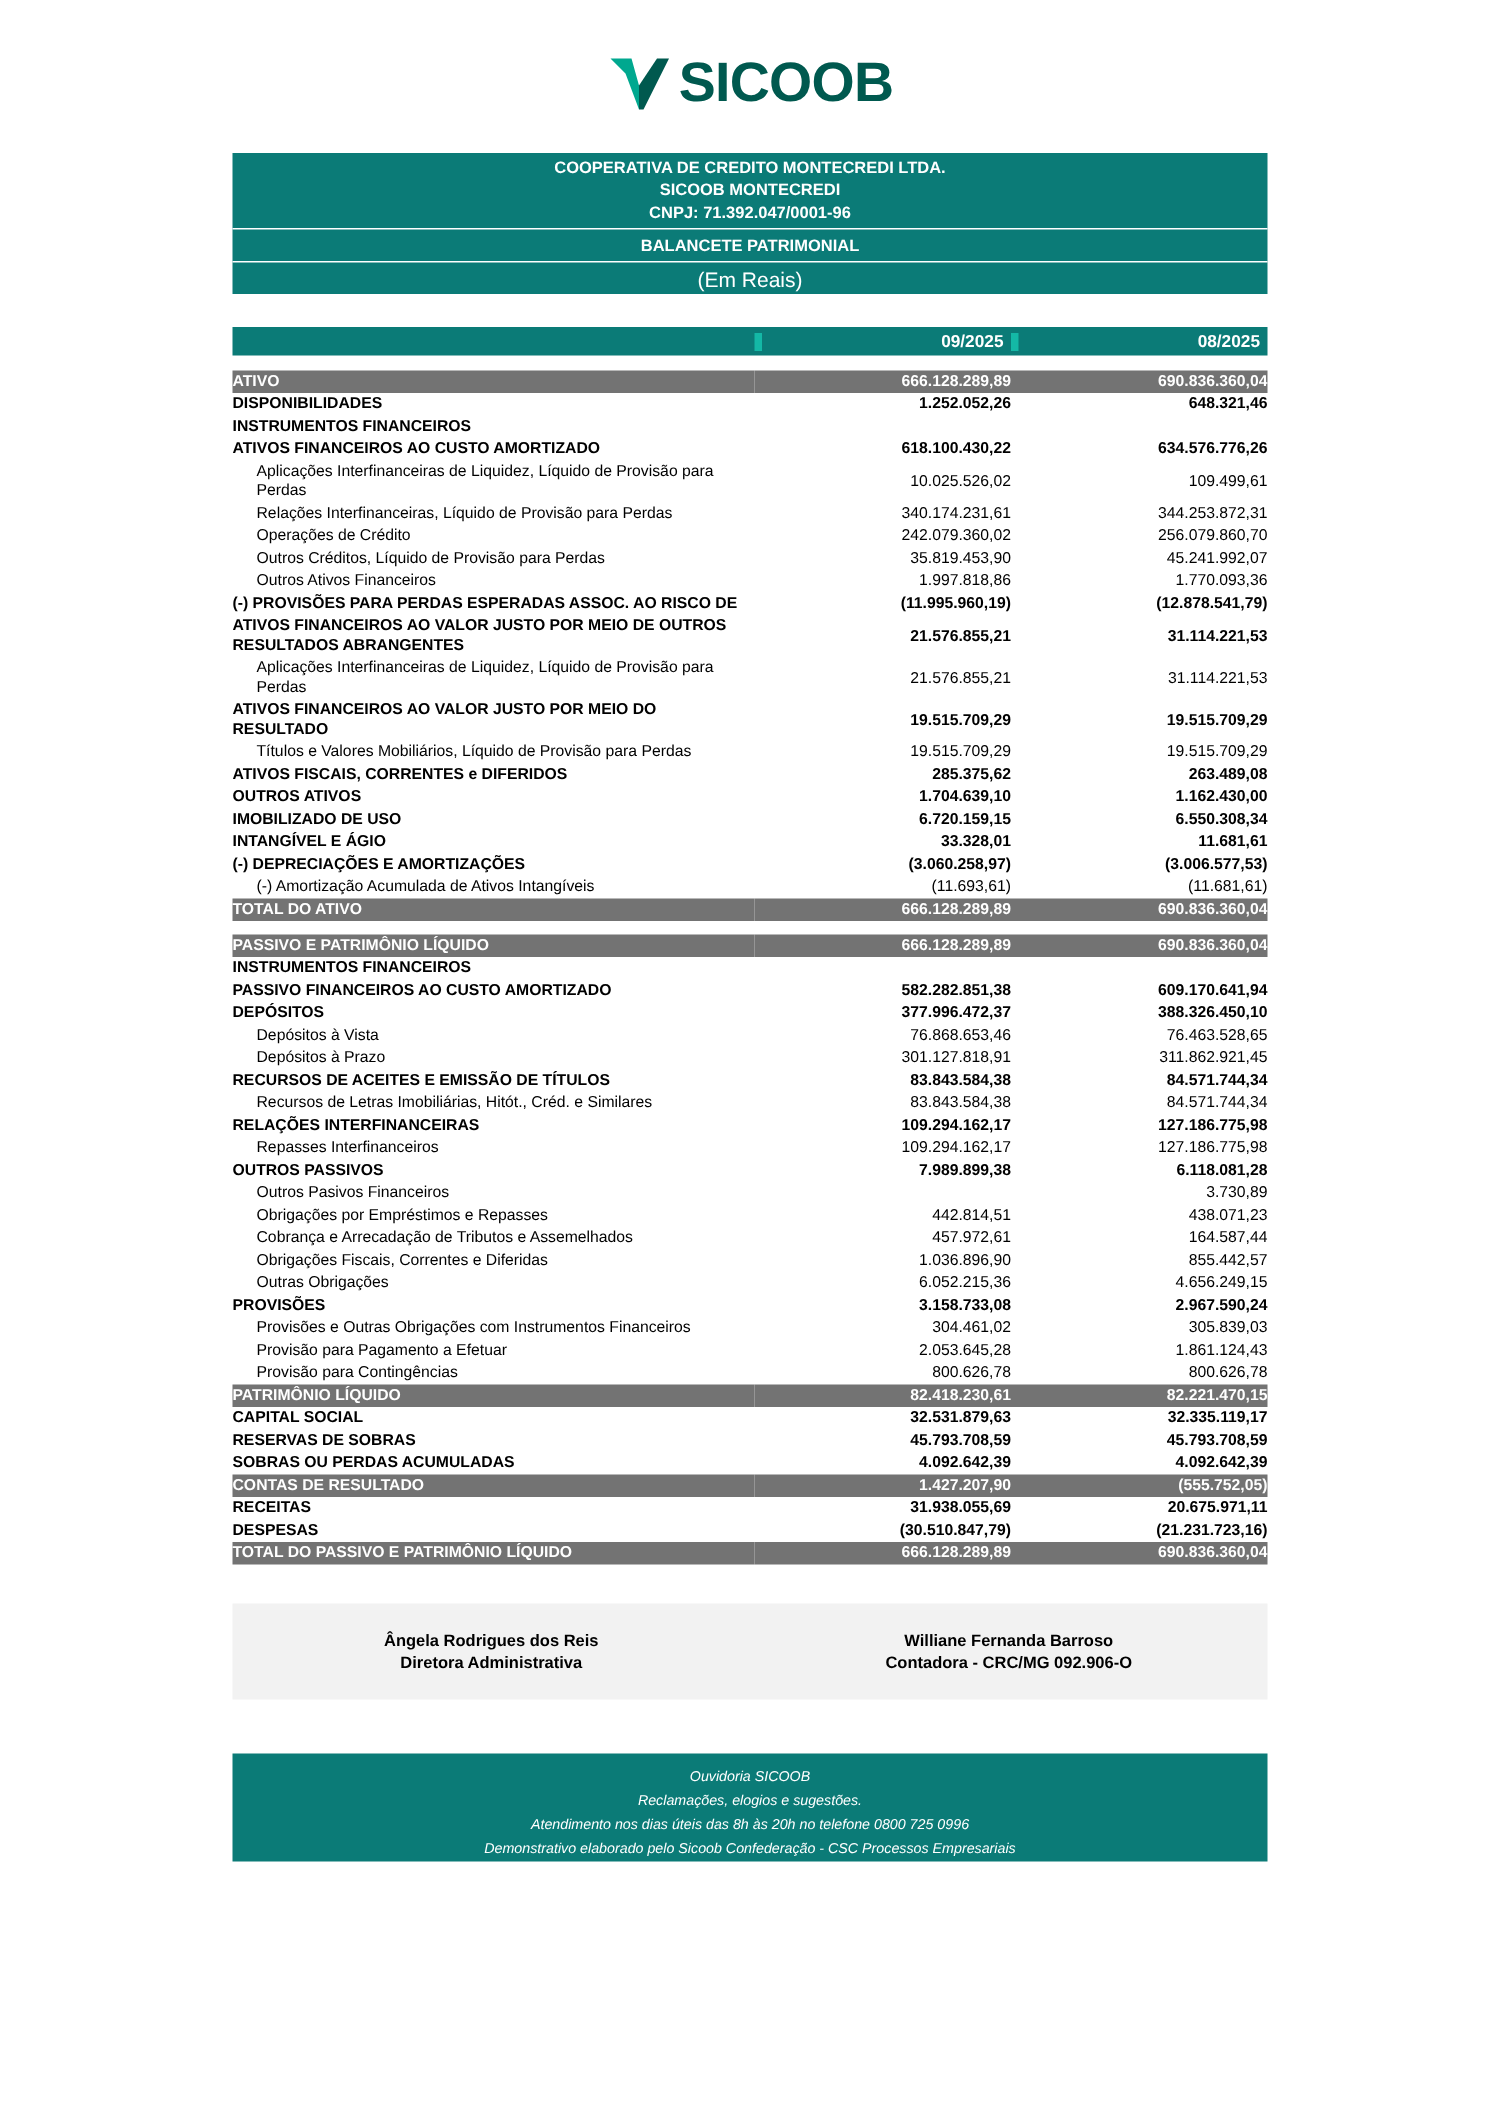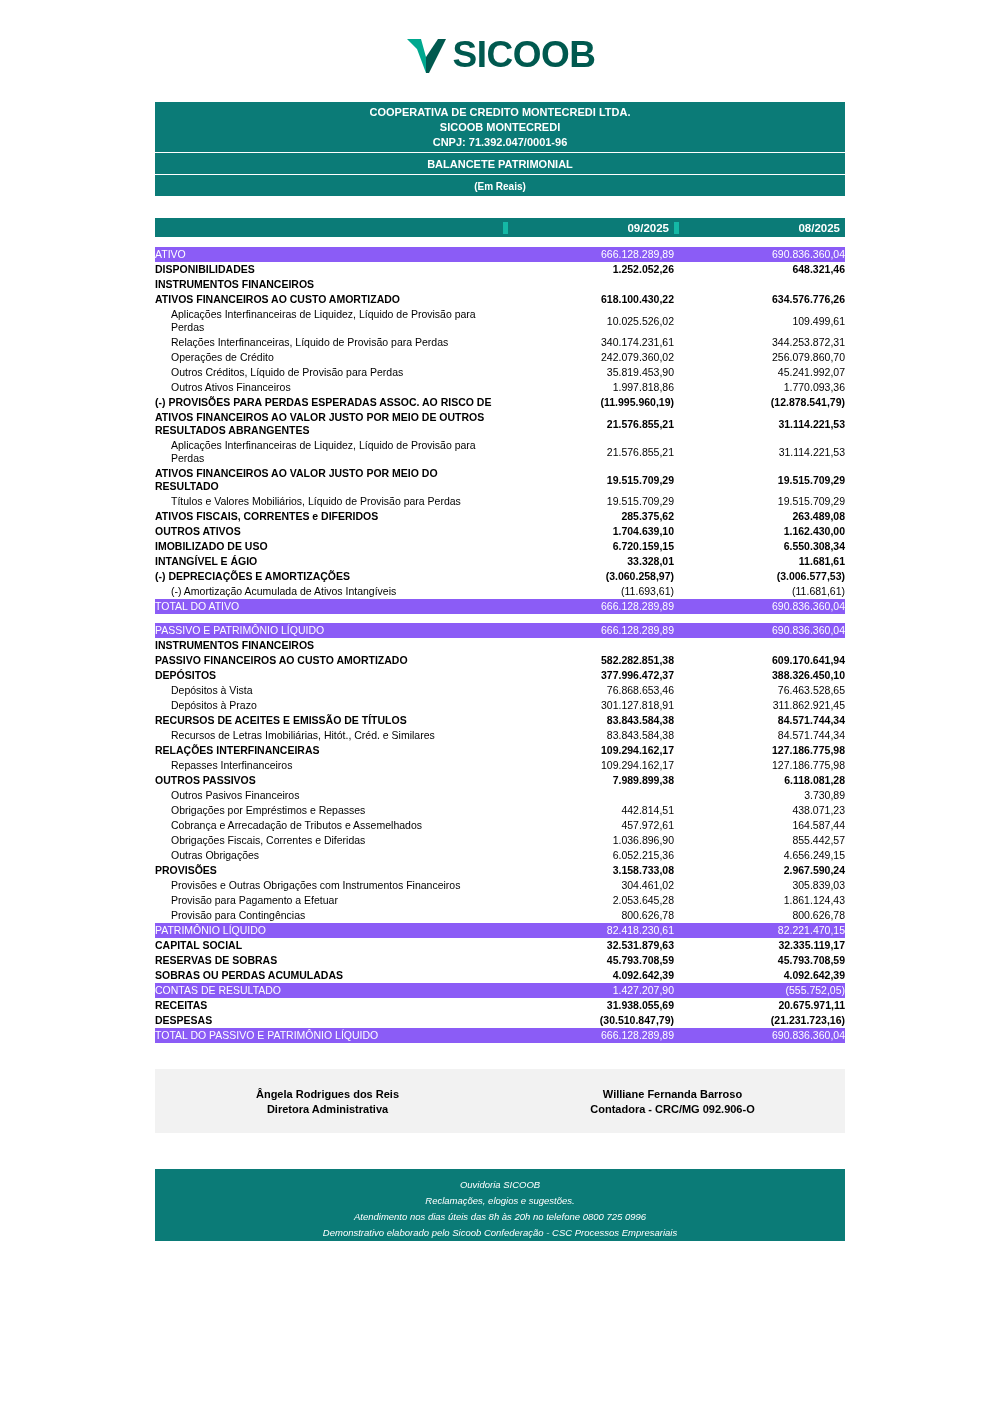--- a/index.html
+++ b/index.html
@@ -61,22 +61,22 @@
   .hdr .line { display: block; }
   .hdr-sep {
     border-top: 1px solid #ffffff;
     margin-top: 2px;
     padding-top: 4px;
   }
   .hdr .sub {
     font-weight: bold;
   }
   .hdr .small {
-    font-weight: bold;
-    font-size: 10px;
+    font-weight: normal;
+    font-size: 14px;
   }
   
   .periods {
     display: flex;
     margin-top: 22px;
     background: #0b7b77;
     color: #ffffff;
     font-weight: bold;
     font-size: 11.5px;
     height: 19px;
@@ -98,21 +98,21 @@
   }
   table.bal td {
     padding: 1px 0 1px 0;
     vertical-align: middle;
     line-height: 13px;
   }
   td.lbl { width: 348px; padding-left: 4px; }
   td.v1 { width: 171px; text-align: right; padding-right: 5px; }
   td.v2 { width: 171px; text-align: right; padding-right: 5px; }
 
-  tr.bandtot td { background: #8b5cf6; color: #ffffff; font-weight: normal; }
+  tr.bandtot td { background: #737373; color: #ffffff; font-weight: bold; }
   tr.head td { font-weight: bold; }
   tr.sub td.lbl { padding-left: 16px; font-weight: normal; }
   tr.sub td { font-weight: normal; }
   tr.spacer td { height: 9px; padding: 0; line-height: 1px; font-size: 1px; }
   td.lbl.wrap { white-space: normal; }
 
   
   .sig {
     width: 690px;
     margin: 26px auto 0 auto;

